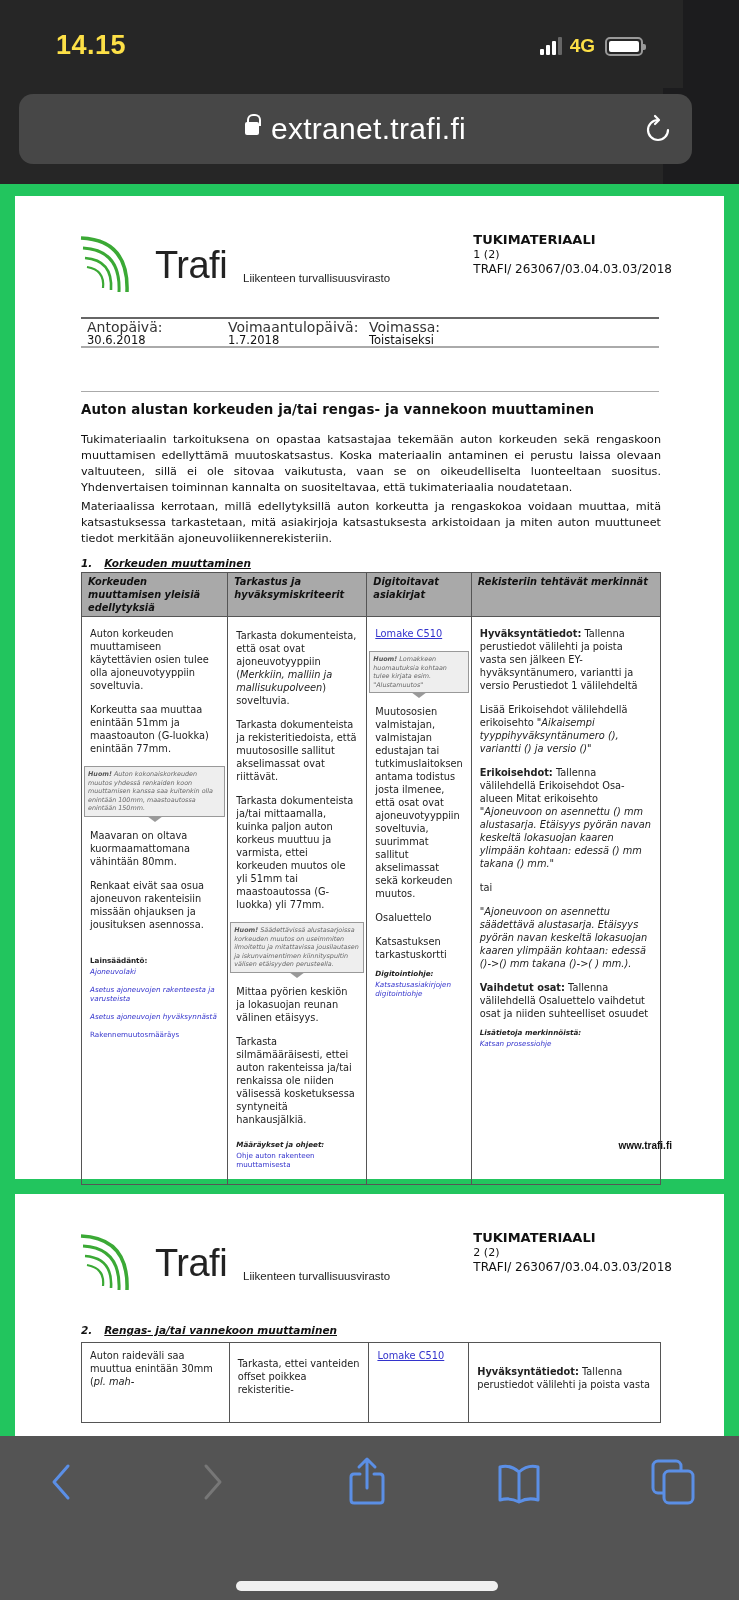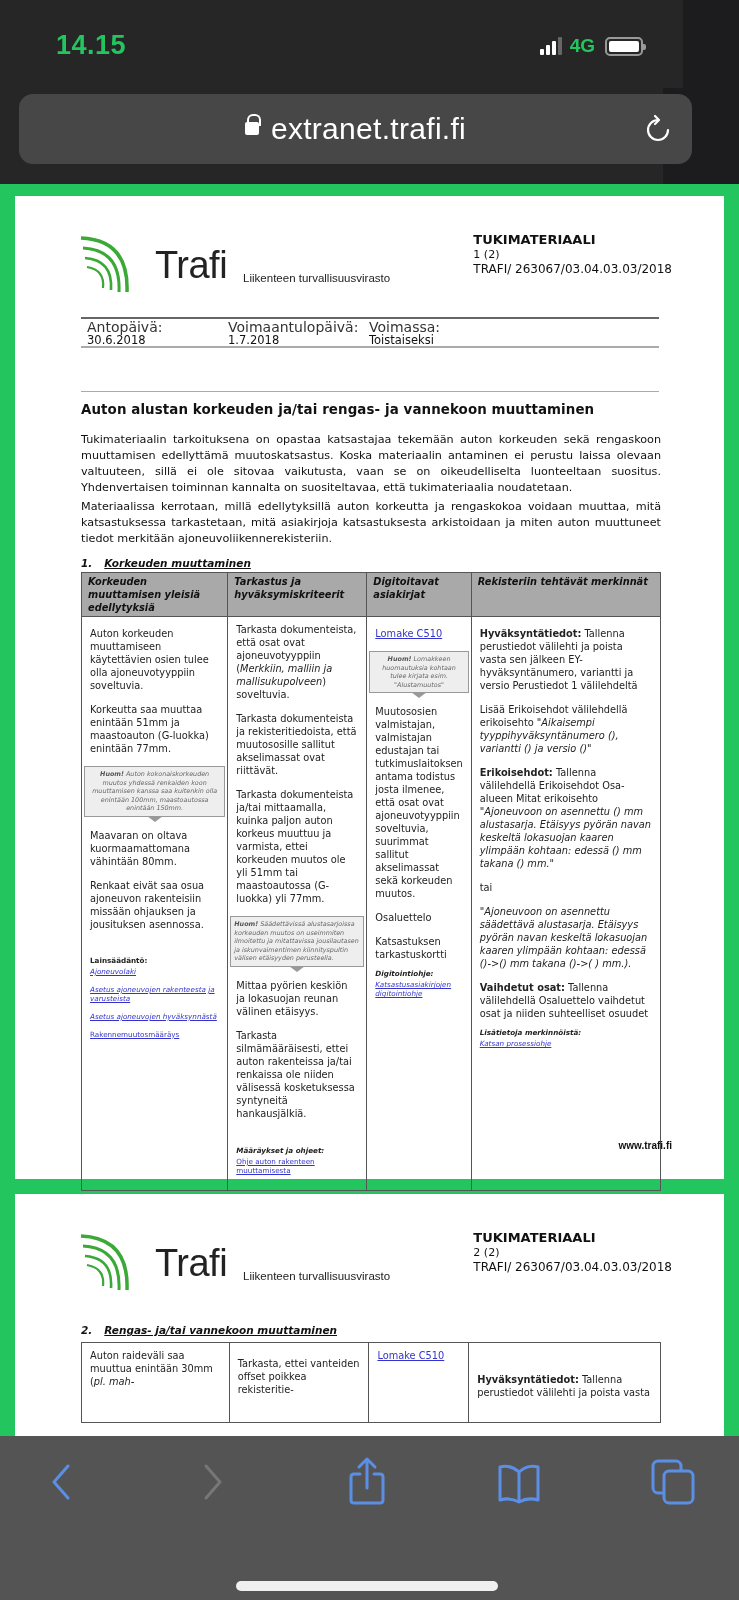--- a/index.html
+++ b/index.html
@@ -1,17 +1,17 @@
 <!DOCTYPE html>
 <html><head>
 <meta charset="utf-8">
 <style>
 *{box-sizing:border-box;margin:0;padding:0}
 html,body{width:739px;height:1600px;overflow:hidden;background:#1c1c1e;font-family:"DejaVu Sans",sans-serif}
-.status-bar{position:absolute;left:0;top:0;width:683px;height:88px;background:#262626;color:#22c55e}
+.status-bar{position:absolute;left:0;top:0;width:683px;height:88px;background:#262626;color:#fde047}
 .status-time{position:absolute;left:56px;top:30px;font-family:"Liberation Sans",sans-serif;font-size:27px;font-weight:bold;letter-spacing:0.5px}
 .status-right{position:absolute;right:40px;top:35px;display:flex;align-items:center;gap:6px}
 .signal{display:flex;align-items:flex-end;gap:2px;height:18px}
 .signal span{display:block;width:4px;background:#fff;border-radius:1px}
 .net{font-family:"Liberation Sans",sans-serif;font-size:19px;font-weight:bold;margin-left:2px}
 .battery{width:38px;height:19px;border:2px solid #999;border-radius:5px;padding:2px;position:relative;margin-left:4px}
 .battery i{display:block;width:100%;height:100%;background:#fff;border-radius:2px}
 .battery:after{content:"";position:absolute;right:-5px;top:5px;width:3px;height:6px;background:#999;border-radius:0 2px 2px 0}
 .url-area{position:absolute;left:0;top:88px;width:663px;height:96px;background:#262626}
 .url-bar{position:absolute;left:19px;top:6px;width:673px;height:70px;background:#474747;border-radius:14px;display:flex;align-items:center;justify-content:center;color:#fff}
@@ -37,27 +37,27 @@
 .rule{position:absolute;left:66px;top:195px;width:578px;border-top:1px solid #aaa}
 .doc-title{position:absolute;left:66px;top:206px;font-size:13.4px;font-weight:bold;letter-spacing:0.1px}
 .para{position:absolute;left:66px;width:580px;font-size:11.2px;line-height:16px;text-align:justify}
 .sec-title{position:absolute;left:66px;font-size:10.5px;font-weight:bold;font-style:italic}
 .sec-title .num{margin-right:12px}
 .sec-title u{text-decoration:underline}
 table.t{position:absolute;left:66px;width:580px;border-collapse:collapse;font-size:9.8px;line-height:13px}
 table.t th{background:#a9a9a9;text-align:left;font-style:italic;font-weight:bold;padding:2px 6px;border:1px solid #555;vertical-align:top;font-size:9.8px}
 table.t td{border:1px solid #555;vertical-align:top;padding:6px 8px;font-size:9.8px;line-height:13px;color:#222}
 .c p{margin-bottom:11px}
-.note{background:#eee;border:1px solid #999;font-style:italic;font-size:6.4px;line-height:8.6px;color:#666;text-align:center;padding:3px 3px;position:relative;margin:4px -6px 12px -6px}
+.note{background:#eee;border:1px solid #999;font-style:italic;font-size:6.4px;line-height:8.6px;color:#666;padding:3px 3px;position:relative;margin:4px -6px 12px -6px}
 .note b{color:#555}
 .note.left{text-align:left}
 .note:after{content:"";position:absolute;left:50%;bottom:-6px;margin-left:-8px;border-left:8px solid transparent;border-right:8px solid transparent;border-top:6px solid #999}
 .small-lbl{font-size:7.2px;font-weight:bold;font-style:italic;margin-top:2px}
 .small-lbl.upright{font-style:normal}
-.lnk{color:#3333cc;text-decoration:underline;font-size:7.2px;display:block;line-height:9px;margin-bottom:9px;font-style:italic}
+.lnk{color:#3333cc;font-size:7.2px;display:block;line-height:9px;margin-bottom:9px;font-style:italic}
 .lnk.plain{font-style:normal}
 .blue-link{color:#3333cc;text-decoration:underline}
 .footer{position:absolute;left:66px;top:910px;font-family:"Liberation Sans",sans-serif;font-size:9.5px;line-height:17px;color:#222}
 .footer-url{position:absolute;right:52px;top:944px;font-family:"Liberation Sans",sans-serif;font-size:10px;font-weight:bold}
 .toolbar{position:absolute;left:0;top:1436px;width:739px;height:164px;background:#545454}
 .tb-btn{position:absolute;top:26px;width:40px;height:40px}
 .home-ind{position:absolute;left:236px;top:145px;width:262px;height:10px;background:#f0f0f0;border-radius:5px}
 </style>
 </head>
 <body>
@@ -152,27 +152,27 @@
           <p>Korkeutta saa muuttaa enintään 51mm ja maastoauton (G-luokka) enintään 77mm.</p>
           <div class="note"><b>Huom!</b> <span>Auton kokonaiskorkeuden muutos yhdessä renkaiden koon muuttamisen kanssa saa kuitenkin olla enintään 100mm, maastoautossa enintään 150mm.</span></div>
           <p>Maavaran on oltava kuormaamattomana vähintään 80mm.</p>
           <p style="margin-bottom:23px">Renkaat eivät saa osua ajoneuvon rakenteisiin missään ohjauksen ja jousituksen asennossa.</p>
           <div class="small-lbl upright">Lainsäädäntö:</div>
           <a class="lnk">Ajoneuvolaki</a>
           <a class="lnk">Asetus ajoneuvojen rakenteesta ja varusteista</a>
           <a class="lnk">Asetus ajoneuvojen hyväksynnästä</a>
           <a class="lnk plain">Rakennemuutosmääräys</a>
         </td>
-        <td class="c" style="padding-top:6px">
+        <td class="c" style="padding-top:12px">
           <p><span>Tarkasta dokumenteista, että osat ovat ajoneuvotyyppiin (</span><i>Merkkiin, malliin ja mallisukupolveen</i><span>) soveltuvia.</span></p>
           <p>Tarkasta dokumenteista ja rekisteritiedoista, että muutososille sallitut akselimassat ovat riittävät.</p>
           <p>Tarkasta dokumenteista ja/tai mittaamalla, kuinka paljon auton korkeus muuttuu ja varmista, ettei korkeuden muutos ole yli 51mm tai maastoautossa (G-luokka) yli 77mm.</p>
           <div class="note left"><b>Huom!</b> <span>Säädettävissä alustasarjoissa korkeuden muutos on useimmiten ilmoitettu ja mitattavissa jousilautasen ja iskunvaimentimen kiinnityspultin välisen etäisyyden perusteella.</span></div>
           <p>Mittaa pyörien keskiön ja lokasuojan reunan välinen etäisyys.</p>
-          <p style="margin-bottom:24px">Tarkasta silmämääräisesti, ettei auton rakenteissa ja/tai renkaissa ole niiden välisessä kosketuksessa syntyneitä hankausjälkiä.</p>
+          <p style="margin-bottom:12px">Tarkasta silmämääräisesti, ettei auton rakenteissa ja/tai renkaissa ole niiden välisessä kosketuksessa syntyneitä hankausjälkiä.</p>
           <div class="small-lbl">Määräykset ja ohjeet:</div>
           <a class="lnk plain">Ohje auton rakenteen muuttamisesta</a>
         </td>
         <td class="c" style="padding-top:10px">
           <p><a class="blue-link">Lomake C510</a></p>
           <div class="note"><b>Huom!</b> <span>Lomakkeen huomautuksia kohtaan tulee kirjata esim. "Alustamuutos"</span></div>
           <p>Muutososien valmistajan, valmistajan edustajan tai tutkimuslaitoksen antama todistus josta ilmenee, että osat ovat ajoneuvotyyppiin soveltuvia, suurimmat sallitut akselimassat sekä korkeuden muutos.</p>
           <p>Osaluettelo</p>
           <p style="margin-bottom:6px">Katsastuksen tarkastuskortti</p>
           <div class="small-lbl">Digitointiohje:</div>
@@ -221,21 +221,21 @@
           <col style="width:148px">
           <col style="width:140px">
           <col style="width:100px">
           <col style="width:192px">
         </colgroup>
       <tbody>
       <tr style="height:80px">
         <td class="c"><span>Auton raideväli saa muuttua enintään 30mm (</span><i>pl. mah-</i></td>
         <td class="c" style="padding-top:14px">Tarkasta, ettei vanteiden offset poikkea rekisteritie-</td>
         <td class="c"><a class="blue-link">Lomake C510</a></td>
-        <td class="c" style="padding-top:30px"><b>Hyväksyntätiedot:</b><span> Tallenna perustiedot välilehti ja poista vasta</span></td>
+        <td class="c" style="padding-top:22px"><b>Hyväksyntätiedot:</b><span> Tallenna perustiedot välilehti ja poista vasta</span></td>
       </tr>
     </tbody>
       </table>
   </div>
 </div>
 
 <div class="toolbar">
   <svg class="tb-btn" style="left:42px" viewBox="0 0 40 40">
     <path d="M26 4 L12 20 L26 36" fill="none" stroke="#5b8fe6" stroke-width="3" stroke-linecap="round" stroke-linejoin="round"></path>
   </svg>

